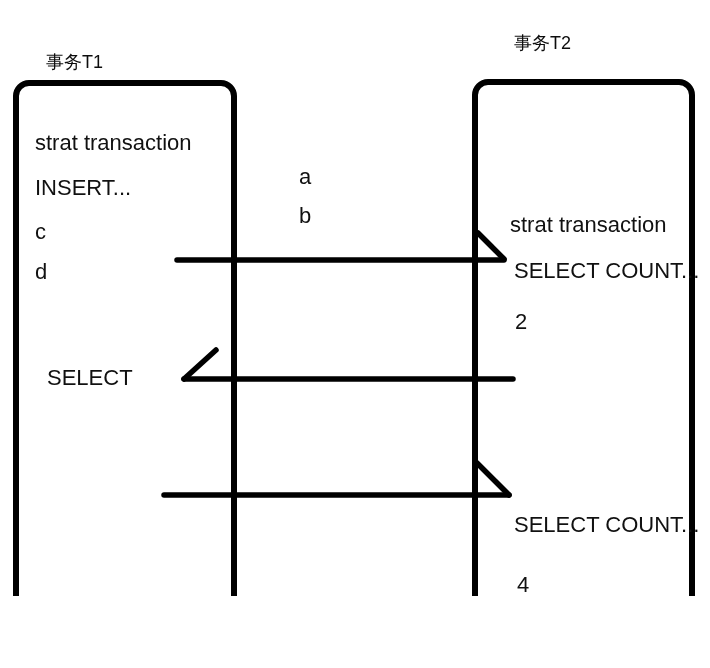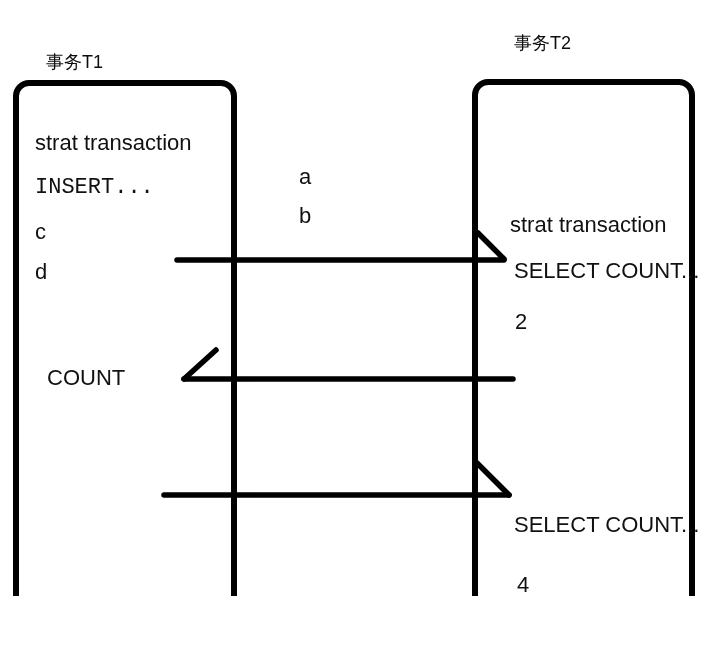--- a/index.html
+++ b/index.html
@@ -34,21 +34,21 @@
     color: #111111;
   }
   .box-title {
     font-size: 18px;
     color: #0d0d0d;
   }
   .title-t1 { left: 46px; top: 21px; }
   .title-t2 { left: 514px; top: 2px; }
 
   .t1-start   { left: 35px;  top: 99px;  }
-  .t1-insert  { left: 35px;  top: 144px; font-family: Liberation Mono, monospace; }
+  .t1-insert  { left: 35px;  top: 144px; }
   .t1-c       { left: 35px;  top: 188px; }
   .t1-d       { left: 35px;  top: 228px; }
   .t1-commit  { left: 47px;  top: 334px; }
 
   .mid-a { left: 299px; top: 133px; }
   .mid-b { left: 299px; top: 172px; }
 
   .t2-start   { left: 510px; top: 181px; }
   .t2-select1 { left: 514px; top: 227px; }
   .t2-result1 { left: 515px; top: 278px; }
@@ -78,21 +78,21 @@
   <div class="txt box-title title-t1">事务T1</div>
   <div class="txt box-title title-t2">事务T2</div>
 
   <div class="box box-t1"></div>
   <div class="box box-t2"></div>
 
   <div class="txt t1-start">strat transaction</div>
   <div class="txt t1-insert">INSERT...</div>
   <div class="txt t1-c">c</div>
   <div class="txt t1-d">d</div>
-  <div class="txt t1-commit">COUNT</div>
+  <div class="txt t1-commit">SELECT</div>
 
   <div class="txt mid-a">a</div>
   <div class="txt mid-b">b</div>
 
   <div class="txt t2-start">strat transaction</div>
   <div class="txt t2-select1">SELECT COUNT...</div>
   <div class="txt t2-result1">2</div>
   <div class="txt t2-select2">SELECT COUNT...</div>
   <div class="txt t2-result2">4</div>
 

